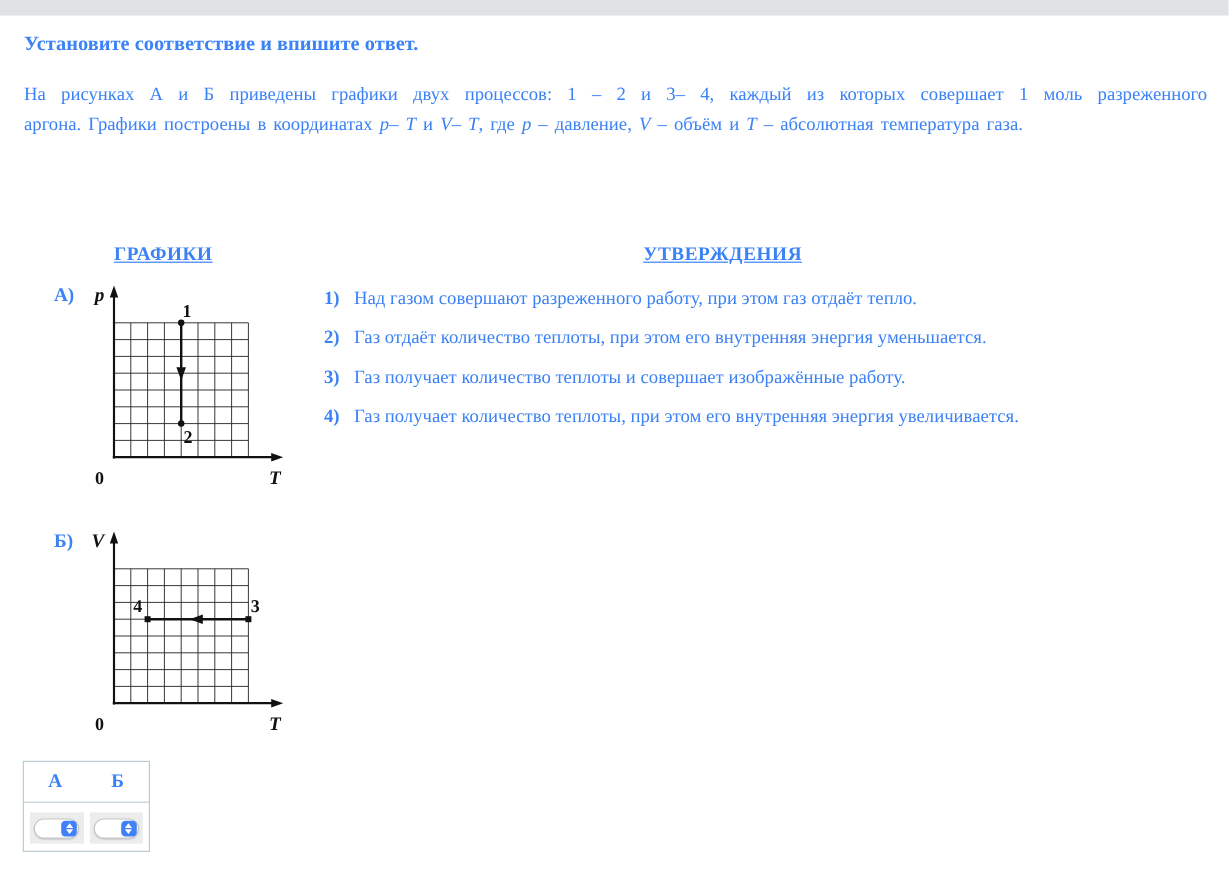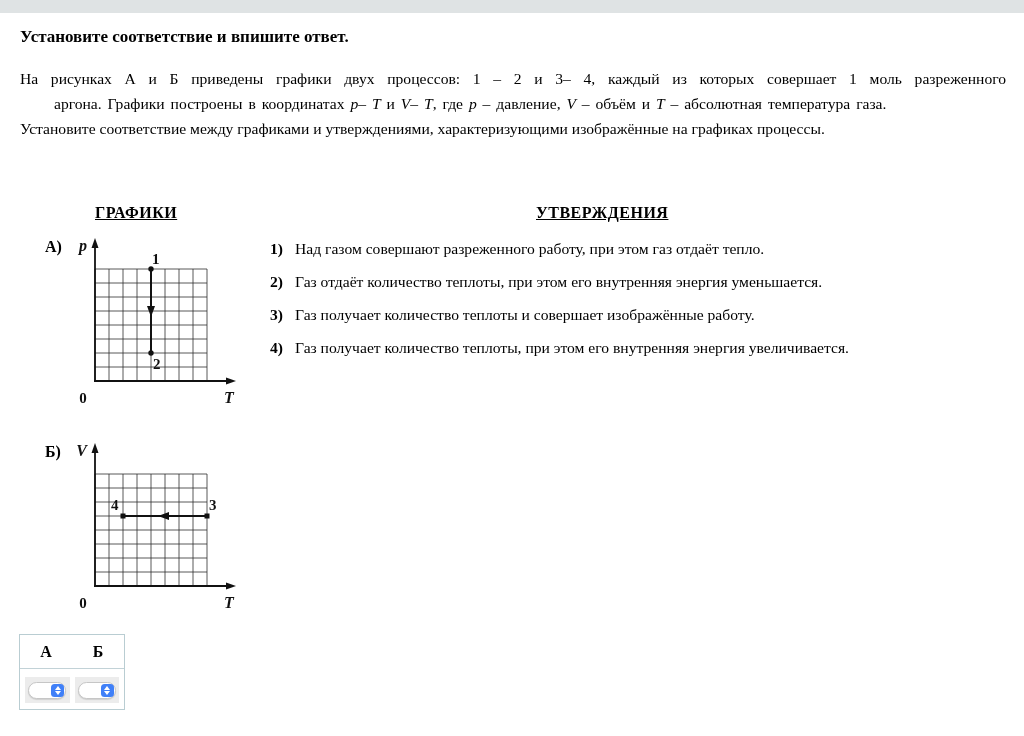--- a/index.html
+++ b/index.html
@@ -1,23 +1,23 @@
 <!DOCTYPE html>
 <html><head>
 <meta charset="utf-8">
 <style>
   html,body{margin:0;padding:0;background:#fff;}
   .page{position:relative;width:1024px;height:736px;background:#fff;overflow:hidden;
-        font-family:"Liberation Serif","DejaVu Serif",serif;color:#000000;}
+        font-family:"Liberation Serif","DejaVu Serif",serif;color:#3b82f6;}
   .topbar{position:absolute;left:0;top:0;width:1024px;height:13px;background:#dfe3e4;}
   .title{position:absolute;left:20px;top:27px;font-size:17px;font-weight:bold;margin:0;}
   .para{position:absolute;left:20px;top:66px;width:986px;font-size:15.6px;line-height:25px;font-family:Liberation Serif, serif;}
   .pline{white-space:nowrap;}
   .pline.justify{white-space:normal;text-align:justify;text-align-last:justify;}
-  .pline.spaced{word-spacing:2px;margin-left:34px;}
+  .pline.spaced{word-spacing:2px;}
   .it{font-style:italic;}
   .colhead{position:absolute;top:204px;font-size:16px;font-weight:bold;text-decoration:underline;letter-spacing:0.5px;}
   #h-graphs{left:95px;text-align:right;}
   #h-statements{left:536px;}
   .glabel{position:absolute;left:45px;font-size:16px;font-weight:bold;}
   .graph{position:absolute;left:40px;}
   .graph text{font-family:"Liberation Serif","DejaVu Serif",serif;fill:#111;}
   .graph text.axislbl{font-size:16px;font-weight:bold;font-style:italic;}
   .graph text.originlbl{font-size:15px;font-weight:bold;}
   .graph text.ptlbl{font-size:15px;font-weight:bold;}
@@ -44,21 +44,20 @@
 <body>
 
 <div class="page">
   <div class="topbar"></div>
 
   <h1 class="title">Установите соответствие и впишите ответ.</h1>
 
   <div class="para">
     <div class="pline justify">На рисунках А и Б приведены графики двух процессов: 1 – 2 и 3– 4, каждый из которых совершает 1 моль разреженного</div>
     <div class="pline spaced"><span>аргона. Графики построены в координатах </span><span class="it">p</span><span>– </span><span class="it">T</span><span> и </span><span class="it">V</span><span>– </span><span class="it">T</span><span>, где </span><span class="it">p</span><span> –  давление, </span><span class="it">V</span><span> –  объём и </span><span class="it">T</span><span> –  абсолютная температура газа.</span></div>
-    <div class="pline">Установите соответствие между графиками и утверждениями, характеризующими изображённые на графиках процессы.</div>
   </div>
 
   <div class="colhead" id="h-graphs">ГРАФИКИ</div>
   <div class="colhead" id="h-statements">УТВЕРЖДЕНИЯ</div>
 
   <div class="glabel" style="top:238px">А)</div>
   <svg class="graph" style="top:233px" width="215" height="180">
       <line x1="55" y1="36" x2="55" y2="148" stroke="#2f2f2f" stroke-width="0.8"></line>
       <line x1="69" y1="36" x2="69" y2="148" stroke="#2f2f2f" stroke-width="0.8"></line>
       <line x1="83" y1="36" x2="83" y2="148" stroke="#2f2f2f" stroke-width="0.8"></line>

